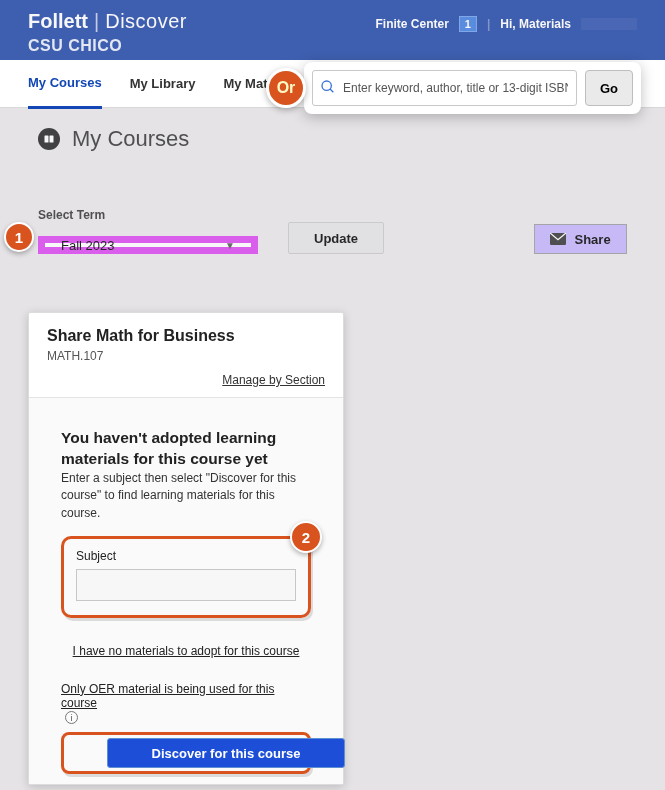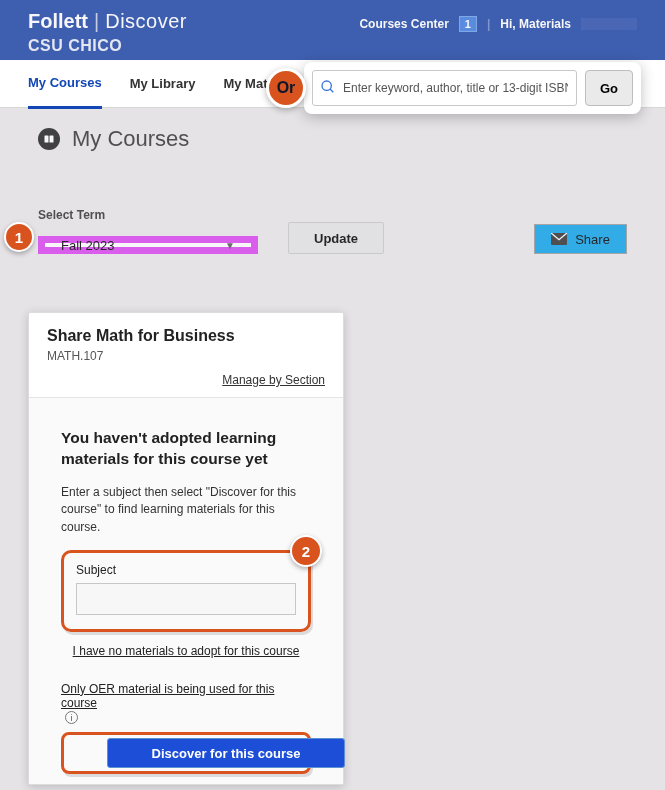--- a/index.html
+++ b/index.html
@@ -37,50 +37,50 @@
     display:flex; align-items:center; padding: 8px;
     z-index: 3;
   }
   .search-input { flex:1; border:1px solid #c8c8c8; height:36px; padding: 0 8px 0 30px; font-size:12px; border-radius:3px; color:#333; }
   .search-input::placeholder { color:#555; }
   .search-input-wrap { position:relative; flex:1; display:flex; }
   .search-input-wrap .si { position:absolute; left:8px; top:9px; }
   .go-btn { background:#eaeaea; border:1px solid #bdbdbd; height:36px; padding:0 14px; margin-left:8px; border-radius:4px; font-size:13px; font-weight:600; cursor:pointer; }
   .or-badge {
     position:absolute; top:68px; left:266px; width:40px; height:40px; border-radius:50%;
-    background:#d9531e; color:#0f172a; display:flex; align-items:center; justify-content:center;
+    background:#d9531e; color:#fef9c3; display:flex; align-items:center; justify-content:center;
     font-weight:700; font-size:16px; z-index:5; border:3px solid #fff; box-shadow:0 2px 6px rgba(0,0,0,0.3);
   }
   .page { padding: 18px 38px; }
   .page-title-row { display:flex; align-items:center; gap:12px; }
   .circle-icon { width:22px; height:22px; border-radius:50%; background:#222; display:flex; align-items:center; justify-content:center; color:#fff; font-size:11px; font-weight:700; }
   .page-title { font-size:22px; color:#333; }
   .controls { display:flex; align-items:flex-end; gap:30px; margin-top: 56px; }
   .term-col { display:flex; flex-direction:column; gap:14px; }
   .label { font-size:12px; color:#333; font-weight:600; }
   .select { width:220px; height:18px; border:7px solid #d946ef; background:#fff; font-size:13px; padding:0 16px; display:flex; align-items:center; justify-content:space-between; cursor:pointer; }
   .caret { font-size:10px; color:#555; }
   .update-btn { width:118px; height:32px; background:#e4e4e4; border:1px solid #c9c9c9; font-size:13px; font-weight:600; cursor:pointer; border-radius:2px; }
-  .share-btn { width:114px; height:30px; background:#0ea5e9; border:1px solid #9c9c9c; font-size:13px; font-weight:400; cursor:pointer; display:flex; align-items:center; justify-content:center; gap:8px; margin-left:120px; }
+  .share-btn { width:114px; height:30px; background:#c4b5fd; border:1px solid #9c9c9c; font-size:13px; font-weight:700; cursor:pointer; display:flex; align-items:center; justify-content:center; gap:8px; margin-left:120px; }
   .step1 {
     position:absolute; top:222px; left:4px; width:30px; height:30px; border-radius:50%;
     background:#d9531e; border:2px solid #fff; color:#fff; display:flex; align-items:center; justify-content:center; font-weight:700; font-size:15px; box-shadow:0 2px 5px rgba(0,0,0,0.3); z-index:5;
   }
   .card {
     position:absolute; top:312px; left:28px; width:316px; height:473px;
     background:#fff; border:1px solid #dcdcdc; box-shadow: 0 2px 10px rgba(0,0,0,0.18);
     border-radius:2px; display:flex; flex-direction:column;
   }
   .card-head { padding: 14px 18px 10px 18px; border-bottom:1px solid #e4e4e4; }
   .course-title { font-size:16px; font-weight:700; color:#222; }
   .course-code { font-size:12px; color:#555; margin-top:4px; }
   .manage { font-size:12px; color:#333; text-decoration:underline; float:right; margin-top:10px; cursor:pointer; }
   .card-body { flex:1; background:#fafafa; padding: 30px 32px 10px 32px; display:flex; flex-direction:column; }
   .body-title { font-size:15.5px; font-weight:800; color:#222; line-height:1.35; }
-  .body-sub { font-size:12px; color:#333; margin-top:14px; line-height:1.45; }
+  .body-sub { font-size:12px; color:#333; margin-top:0; line-height:1.45; }
   .subject-highlight {
     border:3px solid #d9531e; border-radius:10px; padding:10px 12px 14px 12px; margin-top:14px; position:relative;
     box-shadow: 2px 3px 0 rgba(0,0,0,0.12);
   }
   .subject-label { font-size:12px; color:#222; font-weight:400; }
   .subject-input { width:100%; height:32px; border:1px solid #c7c7c7; margin-top:6px; background:#f7f7f7; }
   .step2 {
     position:absolute; top:-18px; right:-14px; width:32px; height:32px; border-radius:50%;
     background:#d9531e; border:2px solid #fff; color:#fff; display:flex; align-items:center; justify-content:center; font-weight:700; font-size:15px; box-shadow:0 2px 5px rgba(0,0,0,0.3);
   }
@@ -101,21 +101,21 @@
 <div class="header">
   <div class="brand">
     <div class="brand-top">
       <span>Follett</span>
       <span class="brand-sep">|</span>
       <span class="brand-discover">Discover</span>
     </div>
     <div class="brand-sub">CSU CHICO</div>
   </div>
   <div class="top-right">
-    <span>Courses Center</span>
+    <span>Finite Center</span>
     <span class="badge">1</span>
     <span class="vr">|</span>
     <span>Hi, Materials</span>
     <span class="user-blank"></span>
   </div>
 </div>
 
 <div class="nav">
   <div class="nav-item nav-active">My Courses</div>
   <div class="nav-item">My Library</div>

